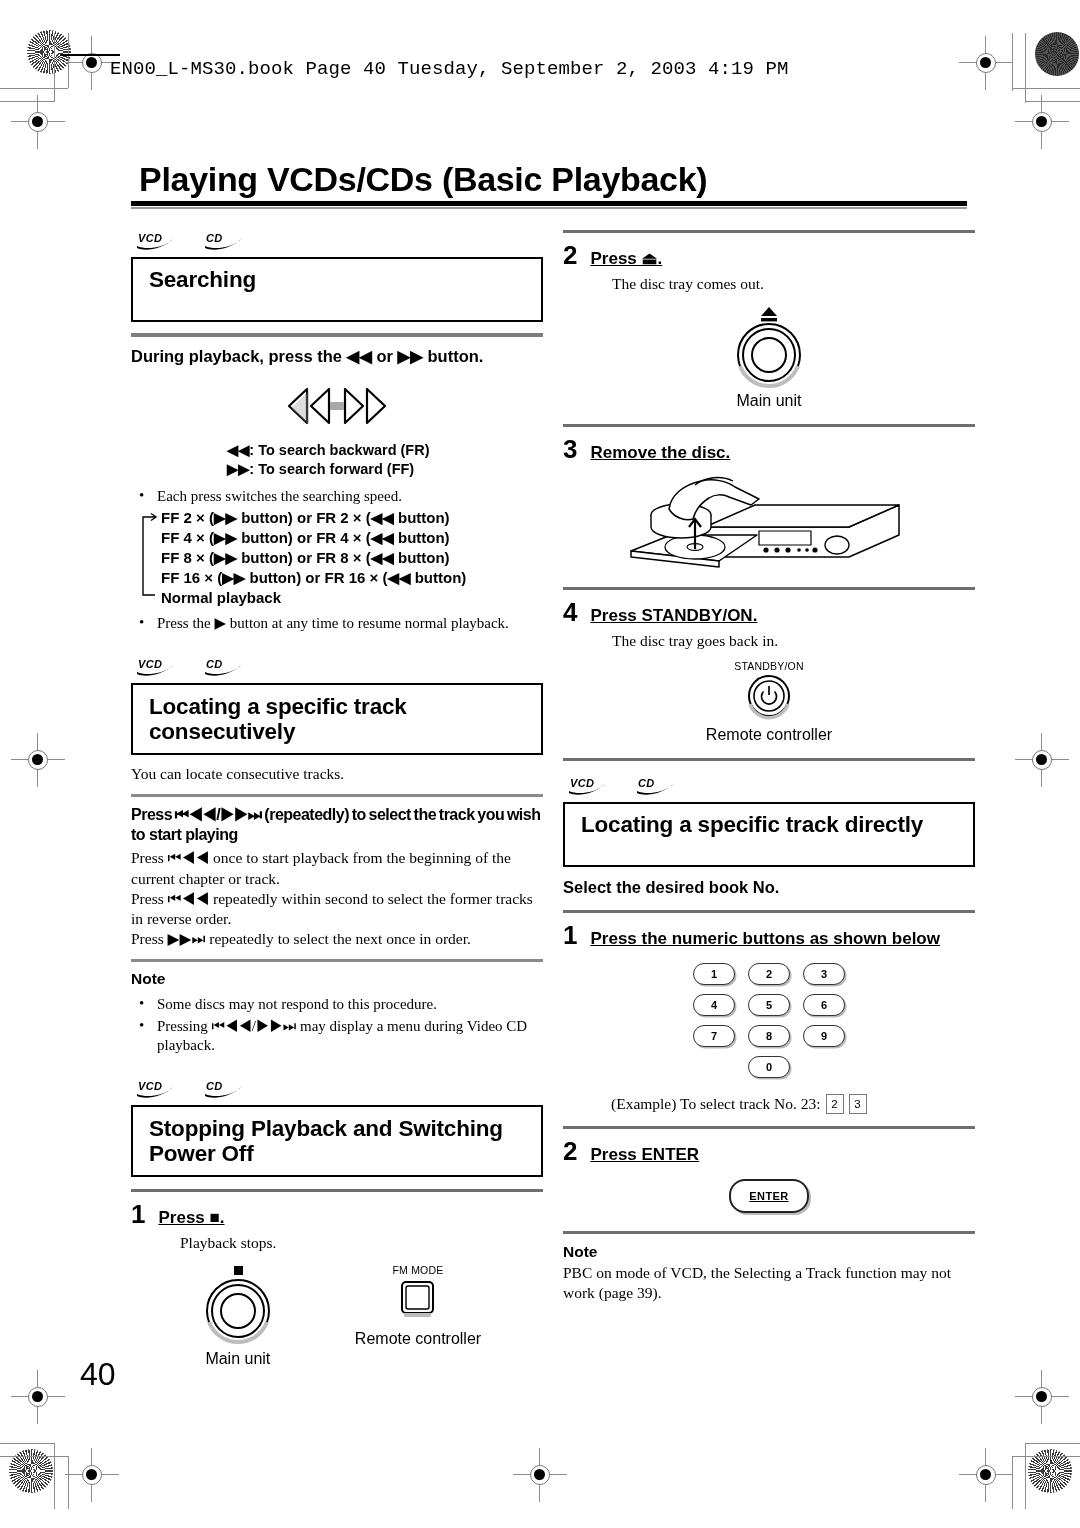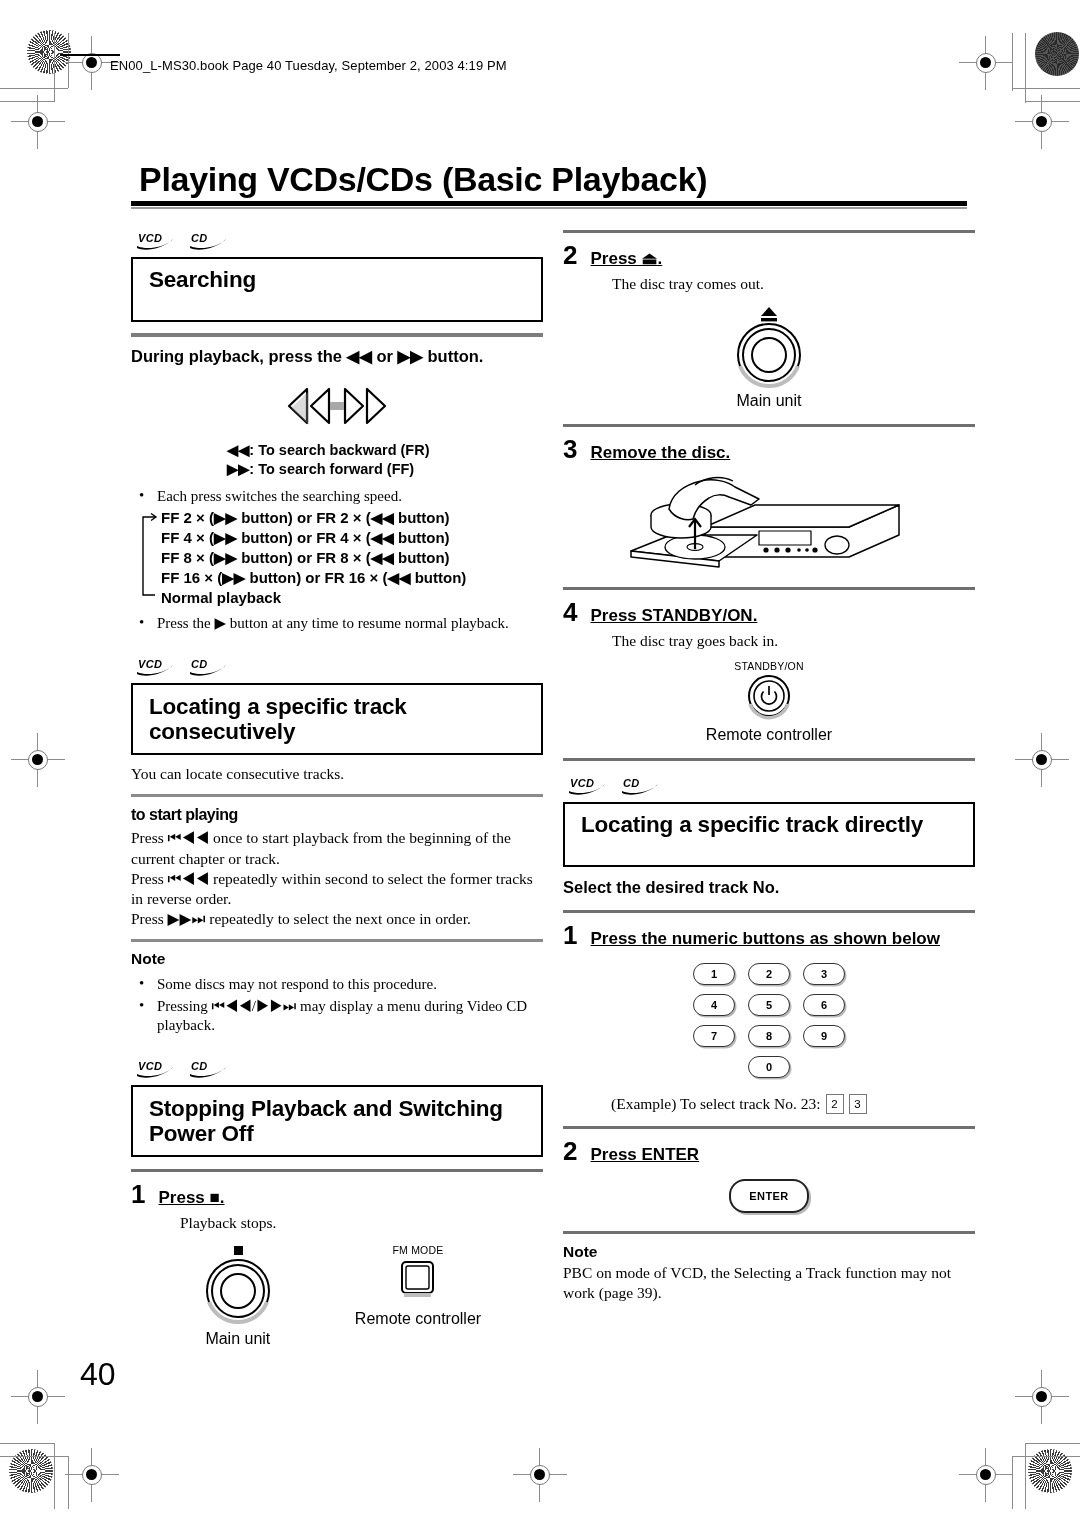--- a/index.html
+++ b/index.html
@@ -16,38 +16,38 @@
   .starmark{position:absolute;width:44px;height:44px;border-radius:50%;
     background:
       repeating-conic-gradient(#3a3a3a 0deg 4deg,#ffffff 4deg 8deg);
   }
   .starmark.solid{background:
       repeating-conic-gradient(#555 0deg 3deg,#2a2a2a 3deg 6deg);}
   .cropcorner{position:absolute;}
   .cropcorner i{position:absolute;background:#8c8c8c;display:block;}
   
   .filehdr{
-    position:absolute;left:110px;top:58px;font-size:13px;
-    font-family:Liberation Sans, sans-serif;letter-spacing:.1px;white-space:nowrap;
+    position:absolute;left:110px;top:58px;font-size:19px;
+    font-family:Liberation Mono, monospace;letter-spacing:.1px;white-space:nowrap;
   }
   .filehdr-rule{position:absolute;left:60px;top:54px;width:60px;height:2px;background:#000;}
   h1.pagetitle{
     position:absolute;left:131px;top:152px;margin:8px;
     font-family:"Liberation Sans",sans-serif;font-weight:bold;
     font-size:34px;letter-spacing:-.3px;
   }
   .title-rule{position:absolute;left:131px;top:201px;width:836px;height:5px;background:#000;}
   .title-rule2{position:absolute;left:131px;top:207px;width:836px;height:2px;background:#9a9a9a;}
 
   .col{position:absolute;width:412px;}
   .colL{left:131px;top:230px;}
   .colR{left:563px;top:230px;}
 
   
-  .badges{display:flex;gap:9px;align-items:flex-end;height:22px;margin:0 0 5px 4px;}
+  .badges{display:flex;gap:24px;align-items:flex-end;height:22px;margin:0 0 5px 4px;}
   .badge{position:relative;width:44px;height:20px;}
   .badge .bt{
     position:absolute;left:3px;top:0;font-family:"Liberation Sans",sans-serif;
     font-weight:bold;font-size:11px;font-style:italic;letter-spacing:.3px;
   }
   .badge svg{position:absolute;left:0;top:0;}
 
   .secbox{
     border:2px solid #000;padding:8px 0 28px 16px;box-sizing:border-box;
     font-family:"Liberation Sans",sans-serif;font-weight:bold;font-size:22.5px;
@@ -94,21 +94,21 @@
     box-shadow:1.5px 1.5px 0 #b9b9b9;background:#fff;
     display:flex;align-items:center;justify-content:center;
     font-family:"Liberation Sans",sans-serif;font-size:11px;font-weight:bold;
   }
   .examp{font-family:"Liberation Serif",serif;font-size:15.5px;margin:16px 0 0 48px;display:flex;align-items:center;gap:5px;}
   .minikey{display:inline-flex;width:16px;height:18px;border:1px solid #777;align-items:center;justify-content:center;
     font-size:11.5px;font-family:"Liberation Sans",sans-serif;}
   .enterkey{
     margin:14px auto 0;width:76px;height:30px;border:2px solid #222;border-radius:16px;
     box-shadow:2px 2px 0 #b9b9b9;display:flex;align-items:center;justify-content:center;
-    font-family:"Liberation Sans",sans-serif;font-weight:bold;font-size:11px;letter-spacing:.4px;
+    font-family:"Liberation Sans",sans-serif;font-weight:bold;font-size:11px;letter-spacing:.4px;text-decoration:underline;
   }
   .pagenum{position:absolute;left:80px;top:1356px;font-family:"Liberation Sans",sans-serif;
     font-size:32px;font-weight:normal;}
 </style>
 </head>
 <body>
 
 <div>
 
   <div class="starmark" style="left:27px;top:30px;"></div>
@@ -297,20 +297,21 @@
     </span>
   </div>
   <div class="secbox two">
     <div>Locating a specific track</div>
     <div>consecutively</div>
   </div>
   <div class="serif" style="margin-top:9px;">You can locate consecutive tracks.</div>
   <div class="rule-thin"></div>
 
   <div class="lead" style="font-size:16px;letter-spacing:-.5px;">
+    <div>Press ⏮◀◀/▶▶⏭ (repeatedly) to select the track you wish</div>
     <div>to start playing</div>
   </div>
   <div class="serif" style="margin-top:3px;">Press ⏮◀◀ once to start playback from the beginning of the current chapter or track.</div>
   <div class="serif">Press ⏮◀◀ repeatedly within second to select the former tracks in reverse order.</div>
   <div class="serif">Press ▶▶⏭ repeatedly to select the next once in order.</div>
 
   <div class="rule-thin"></div>
   <div class="notehdr">Note</div>
   <ul class="bullets">
     <li>Some discs may not respond to this procedure.</li>
@@ -462,21 +463,21 @@
     <span class="badge">
       <svg width="44" height="20" viewBox="0 0 44 20">
           <path d="M2 16 C10 20 28 17 38 7 L41 4 L36 9 C27 16 11 18 2 14 Z" fill="#000"></path>
         </svg>
       <span class="bt">CD</span>
     </span>
   </div>
   <div class="secbox">
     <span>Locating a specific track directly</span>
   </div>
-  <div class="lead" style="margin-top:10px;">Select the desired track No.</div>
+  <div class="lead" style="margin-top:10px;">Select the desired book No.</div>
   <div class="rule-dark"></div>
 
   <div class="step">
     <span class="stepnum">1</span>
     <span class="steptxt">Press the numeric buttons as shown below</span>
   </div>
 
   <div class="keypad">
     <div class="krow">
       <span class="numkey">1</span>

